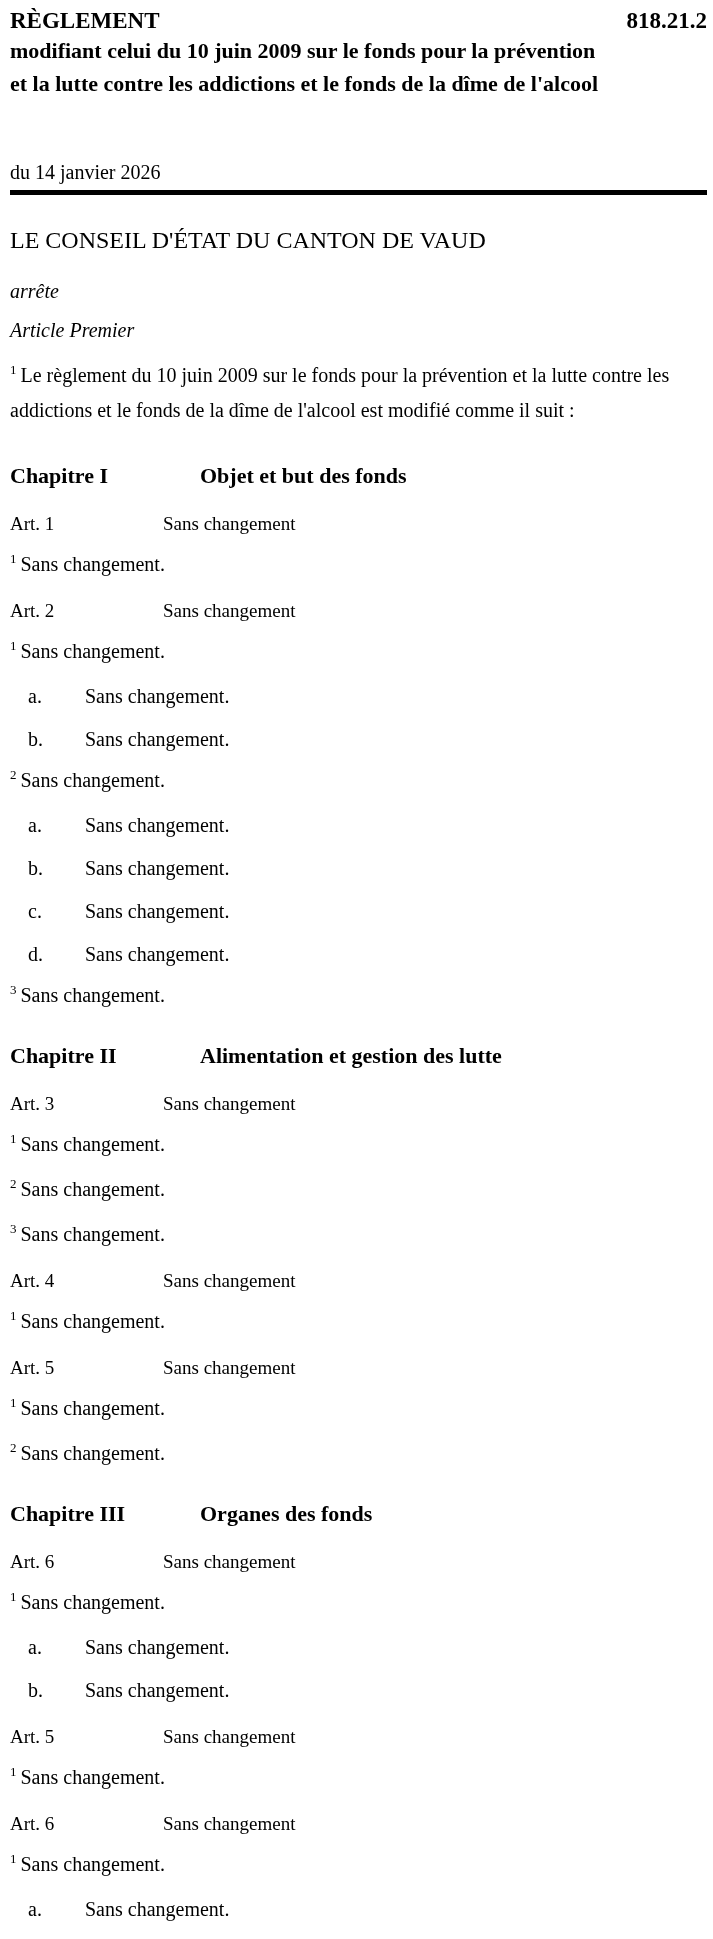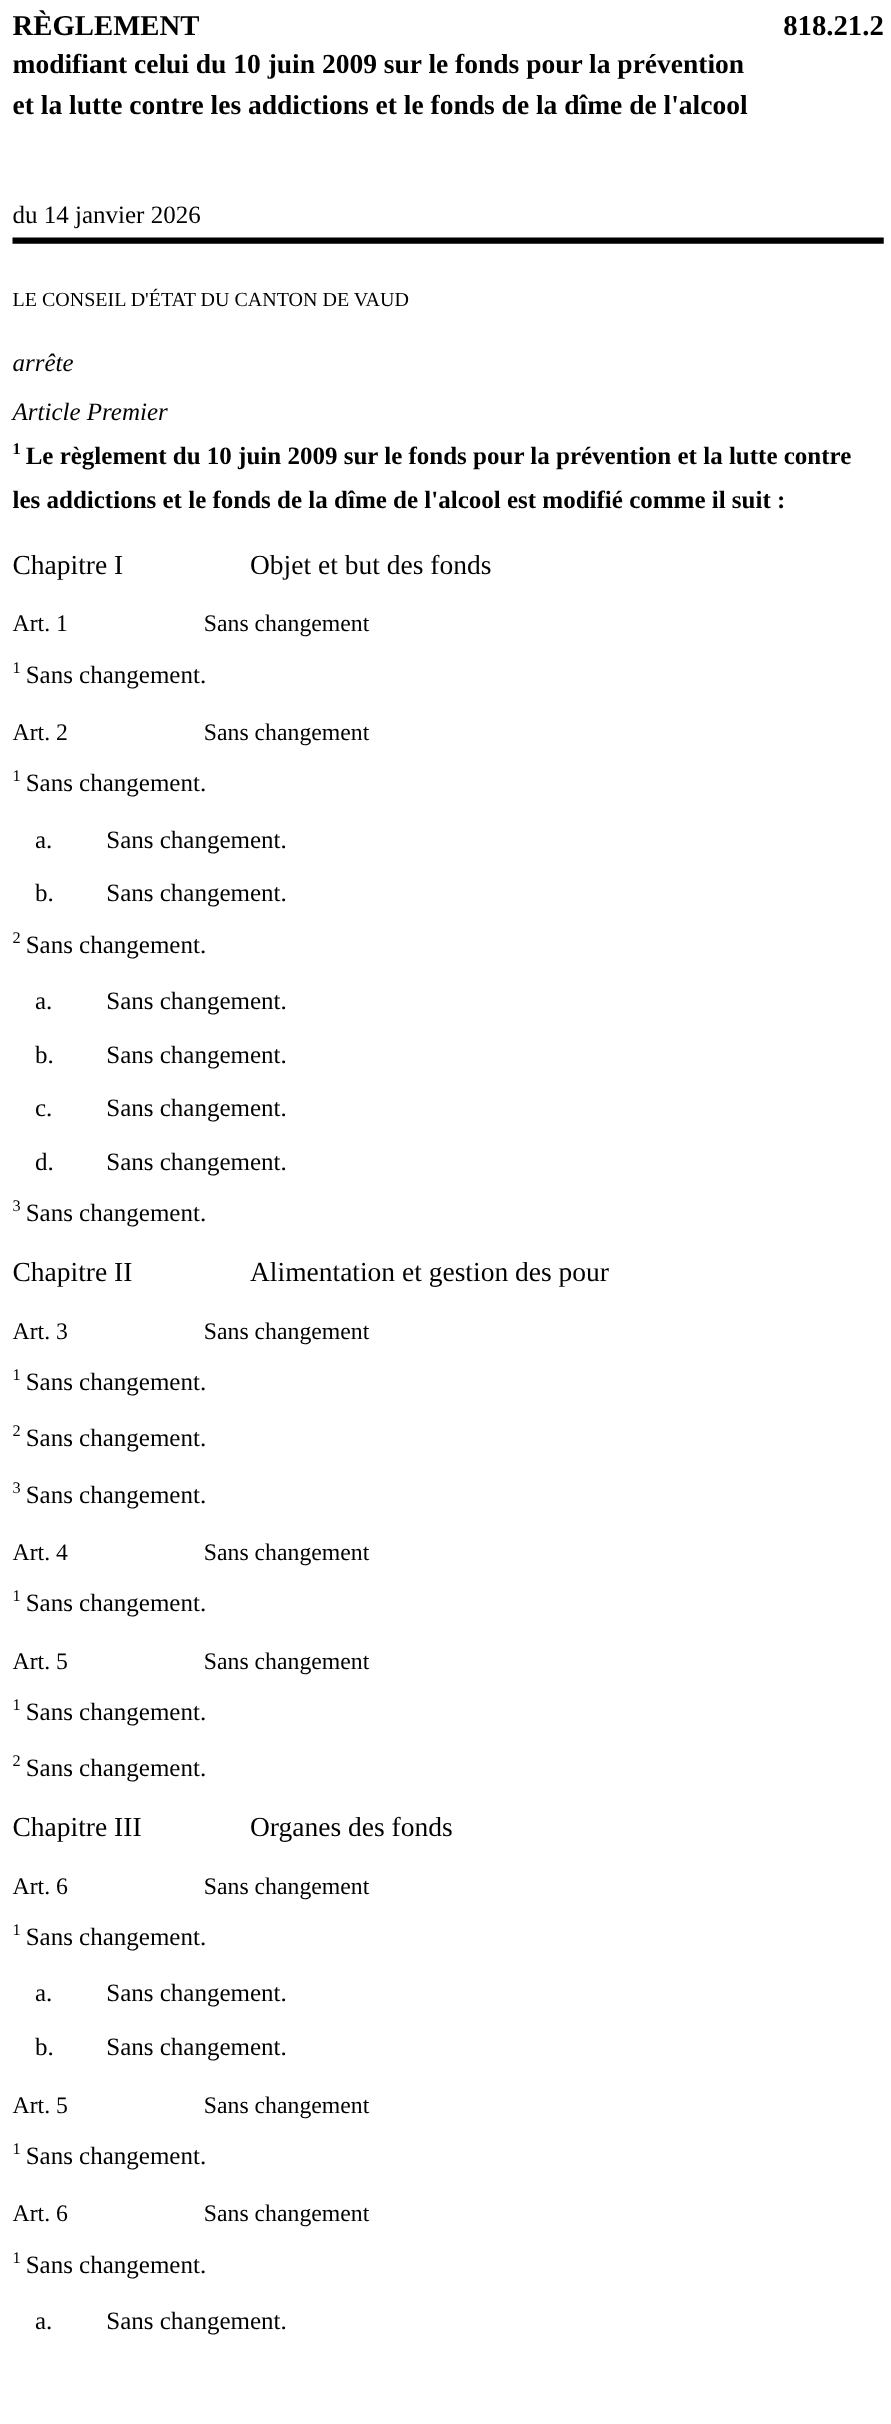--- a/index.html
+++ b/index.html
@@ -43,51 +43,50 @@
     line-height: 25px;
   }
   .rule {
     margin-top: 5px;
     border: 0;
     border-top: 5px solid #000000;
     height: 0;
   }
   .authority {
     margin-top: 33px;
-    font-size: 16px;
+    font-size: 24px;
     line-height: 25px;
   }
   .enactment {
     margin-top: 26px;
     font-style: italic;
     line-height: 25px;
   }
   .article-premier {
     margin-top: 14px;
     font-style: italic;
     font-weight: normal;
     line-height: 25px;
   }
   .intro-para {
-    margin-top: 5px;
+    margin-top: 15px;
     line-height: 35px;
     max-width: 700px;
-    font-weight: bold;
   }
 
   
   sup.pnum {
     font-size: 13px;
     line-height: 0;
     margin-right: 4px;
   }
   .chapter-heading {
     display: flex;
-    margin-top: 6px;
-    font-weight: normal;
+    margin-top: 34px;
+    font-weight: bold;
     font-size: 22px;
     line-height: 28px;
   }
   .chapter-heading .label { flex: 0 0 190px; }
   .article-heading {
     display: flex;
     margin-top: 21px;
     font-weight: normal;
     font-size: 19px;
     line-height: 25px;
@@ -168,21 +167,21 @@
         <span class="marker">c.</span>
         <span>Sans changement.</span>
       </div>
       <div class="item">
         <span class="marker">d.</span>
         <span>Sans changement.</span>
       </div>
       <p class="para"><sup class="pnum">3</sup><span>Sans changement.</span></p>
       <div class="chapter-heading">
         <span class="label">Chapitre II</span>
-        <span class="title">Alimentation et gestion des pour</span>
+        <span class="title">Alimentation et gestion des lutte</span>
       </div>
       <div class="article-heading">
         <span class="label">Art. 3</span>
         <span class="title">Sans changement</span>
       </div>
       <p class="para"><sup class="pnum">1</sup><span>Sans changement.</span></p>
       <p class="para"><sup class="pnum">2</sup><span>Sans changement.</span></p>
       <p class="para"><sup class="pnum">3</sup><span>Sans changement.</span></p>
       <div class="article-heading">
         <span class="label">Art. 4</span>

